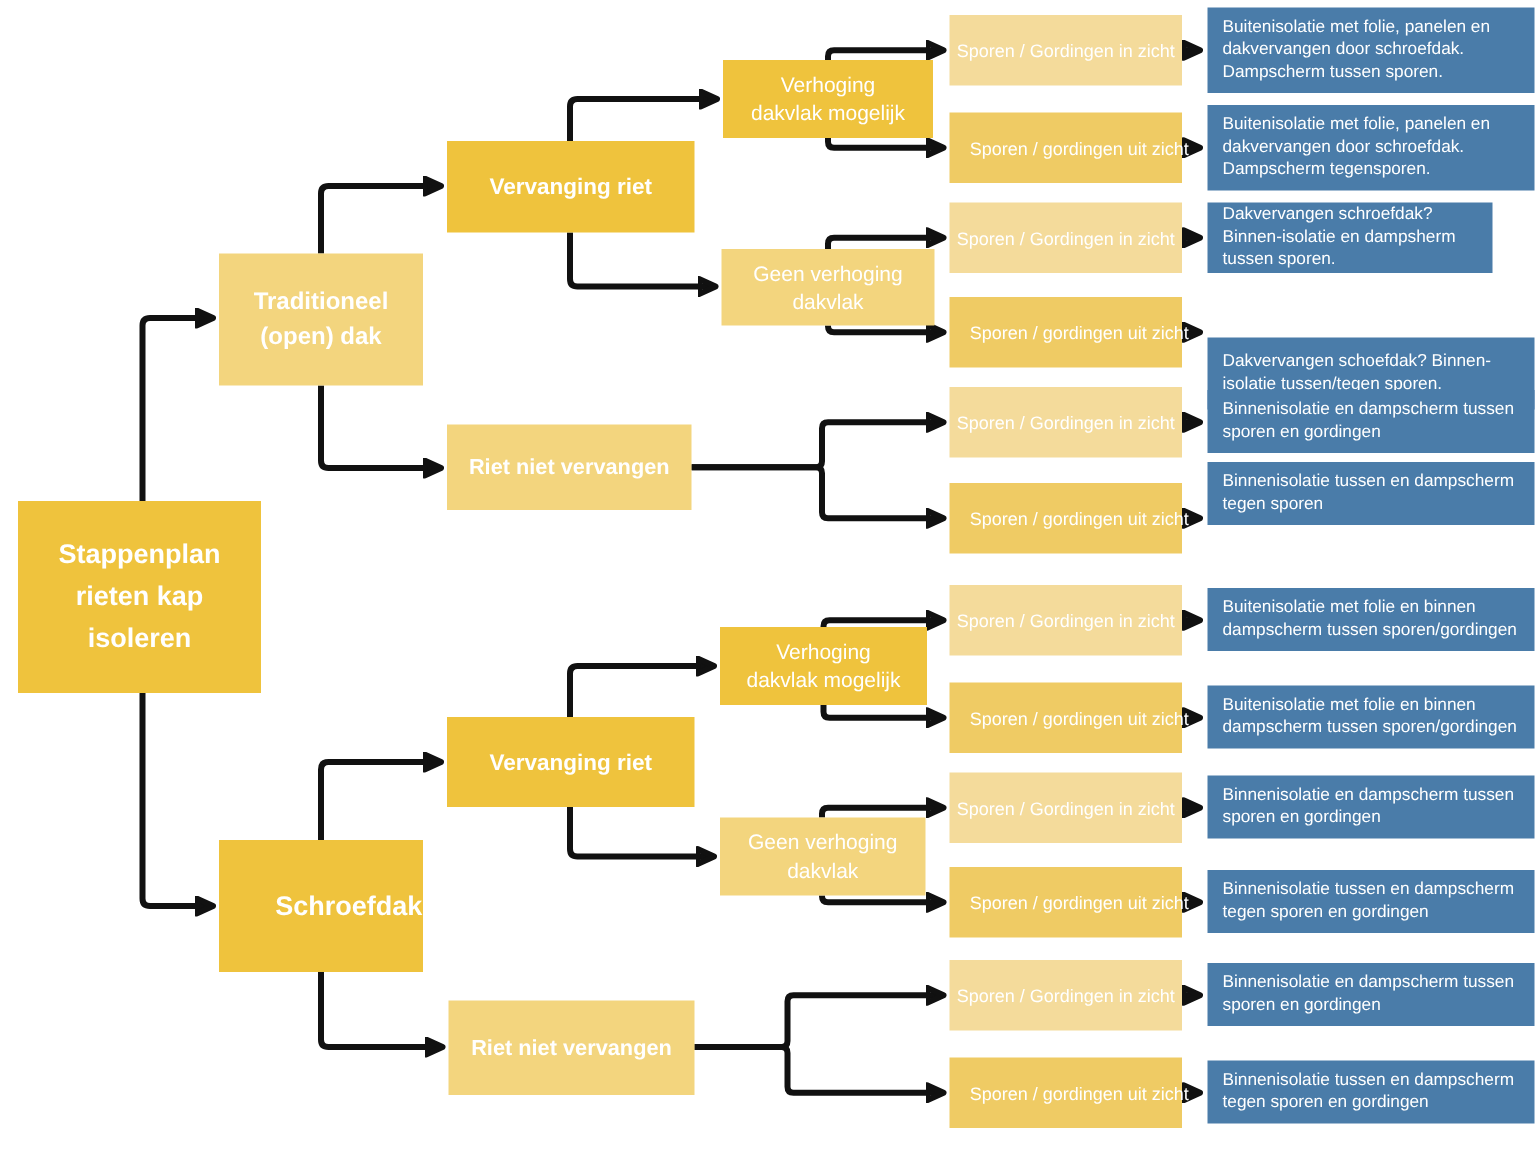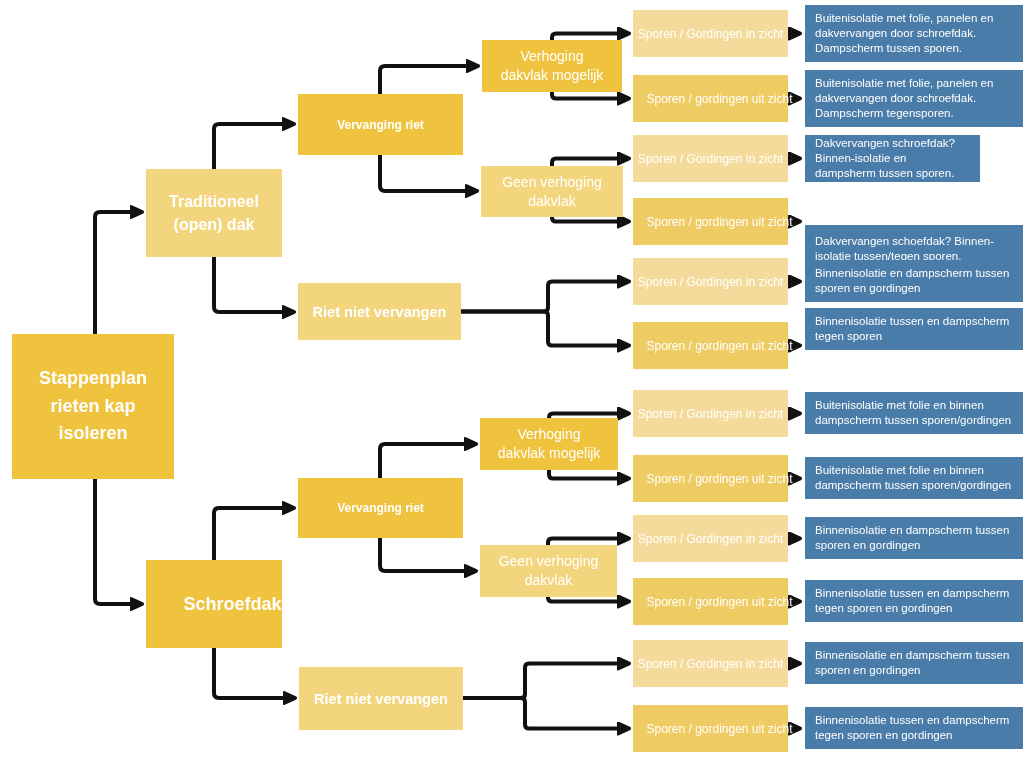--- a/index.html
+++ b/index.html
@@ -15,21 +15,21 @@
   }
   .gold{background:#efc33d;}
   .lighty{background:#f3d57e;}
   .cream{background:#f4db9b;}
   .medy{background:#efcb64;padding-left:18px;}
   .blue{background:#4a7ca9;}
   .bold{font-weight:bold;}
   .root{font-size:18px;font-weight:bold;line-height:1.55;padding:0 10px;}
   .lvl1{font-size:16px;line-height:1.45;padding:0 10px;}
   .schroef{font-size:18px;padding-left:47px;}
-  .lvl2{font-size:12px;white-space:nowrap;}
+  .lvl2{font-size:15px;white-space:nowrap;}
   .mid{font-size:14px;line-height:1.35;padding:0 14px;}
   .cond{font-size:12px;white-space:nowrap;}
   .result{
     font-size:11.5px;text-align:left;justify-content:flex-start;
     padding:4px 10px;line-height:1.3;
   }
 </style>
 </head>
 <body>
 
@@ -70,21 +70,21 @@
     <path d="M790,281.5 H799" marker-end="url(#arrow)"></path>
     <path d="M790,345.5 H799" marker-end="url(#arrow)"></path>
     <path d="M790,413.5 H799" marker-end="url(#arrow)"></path>
     <path d="M790,478.5 H799" marker-end="url(#arrow)"></path>
     <path d="M790,538.5 H799" marker-end="url(#arrow)"></path>
     <path d="M790,601.5 H799" marker-end="url(#arrow)"></path>
     <path d="M790,663.5 H799" marker-end="url(#arrow)"></path>
     <path d="M790,728.5 H799" marker-end="url(#arrow)"></path>
   </svg>
 
-  <div class="node gold root" style="left:12px;top:334px;width:162px;height:145px;">Stappenplan rieten kap isoleren</div>
+  <div class="node gold root" style="left:12px;top:334px;width:162px;height:128px;">Stappenplan rieten kap isoleren</div>
 
   <div class="node lighty bold lvl1" style="left:146px;top:169px;width:136px;height:88px;">Traditioneel (open) dak</div>
   <div class="node gold bold lvl1 schroef" style="left:146px;top:560px;width:136px;height:88px;">Schroefdak</div>
 
   <div class="node gold bold lvl2" style="left:298px;top:94px;width:165px;height:61px;">Vervanging riet</div>
   <div class="node lighty bold lvl2" style="left:298px;top:283px;width:163px;height:57px;font-size:14.5px;">Riet niet vervangen</div>
 
   <div class="node gold bold lvl2" style="left:298px;top:478px;width:165px;height:60px;">Vervanging riet</div>
   <div class="node lighty bold lvl2" style="left:299px;top:667px;width:164px;height:63px;font-size:14.5px;">Riet niet vervangen</div>
 
@@ -102,21 +102,21 @@
   <div class="node medy cond" style="left:633px;top:322px;width:155px;height:47px;">Sporen / gordingen uit zicht</div>
   <div class="node cream cond" style="left:633px;top:390px;width:155px;height:47px;">Sporen / Gordingen in zicht</div>
   <div class="node medy cond" style="left:633px;top:455px;width:155px;height:47px;">Sporen / gordingen uit zicht</div>
   <div class="node cream cond" style="left:633px;top:515px;width:155px;height:47px;">Sporen / Gordingen in zicht</div>
   <div class="node medy cond" style="left:633px;top:578px;width:155px;height:47px;">Sporen / gordingen uit zicht</div>
   <div class="node cream cond" style="left:633px;top:640px;width:155px;height:47px;">Sporen / Gordingen in zicht</div>
   <div class="node medy cond" style="left:633px;top:705px;width:155px;height:47px;">Sporen / gordingen uit zicht</div>
 
   <div class="node blue result" style="left:805px;top:5px;width:218px;height:57px;">Buitenisolatie met folie, panelen en dakvervangen door schroefdak. Dampscherm tussen sporen.</div>
   <div class="node blue result" style="left:805px;top:70px;width:218px;height:57px;">Buitenisolatie met folie, panelen en dakvervangen door schroefdak. Dampscherm tegensporen.</div>
-  <div class="node blue result" style="left:805px;top:135px;width:175px;height:47px;">Dakvervangen schroefdak? Binnen-isolatie en dampsherm tussen sporen.</div>
+  <div class="node blue result" style="left:805px;top:135px;width:190px;height:47px;">Dakvervangen schroefdak? Binnen-isolatie en dampsherm tussen sporen.</div>
   <div class="node blue result" style="left:805px;top:197px;width:218px;height:48px;margin-top:28px;">Dakvervangen schoefdak? Binnen-isolatie tussen/tegen sporen.</div>
   <div class="node blue result" style="left:805px;top:260px;width:218px;height:42px;">Binnenisolatie en dampscherm tussen sporen en gordingen</div>
   <div class="node blue result" style="left:805px;top:308px;width:218px;height:42px;">Binnenisolatie tussen en dampscherm tegen sporen</div>
   <div class="node blue result" style="left:805px;top:392px;width:218px;height:42px;">Buitenisolatie met folie en binnen dampscherm tussen sporen/gordingen</div>
   <div class="node blue result" style="left:805px;top:457px;width:218px;height:42px;">Buitenisolatie met folie en binnen dampscherm tussen sporen/gordingen</div>
   <div class="node blue result" style="left:805px;top:517px;width:218px;height:42px;">Binnenisolatie en dampscherm tussen sporen en gordingen</div>
   <div class="node blue result" style="left:805px;top:580px;width:218px;height:42px;">Binnenisolatie tussen en dampscherm tegen sporen en gordingen</div>
   <div class="node blue result" style="left:805px;top:642px;width:218px;height:42px;">Binnenisolatie en dampscherm  tussen sporen en gordingen</div>
   <div class="node blue result" style="left:805px;top:707px;width:218px;height:42px;">Binnenisolatie tussen en dampscherm tegen sporen en gordingen</div>
 

